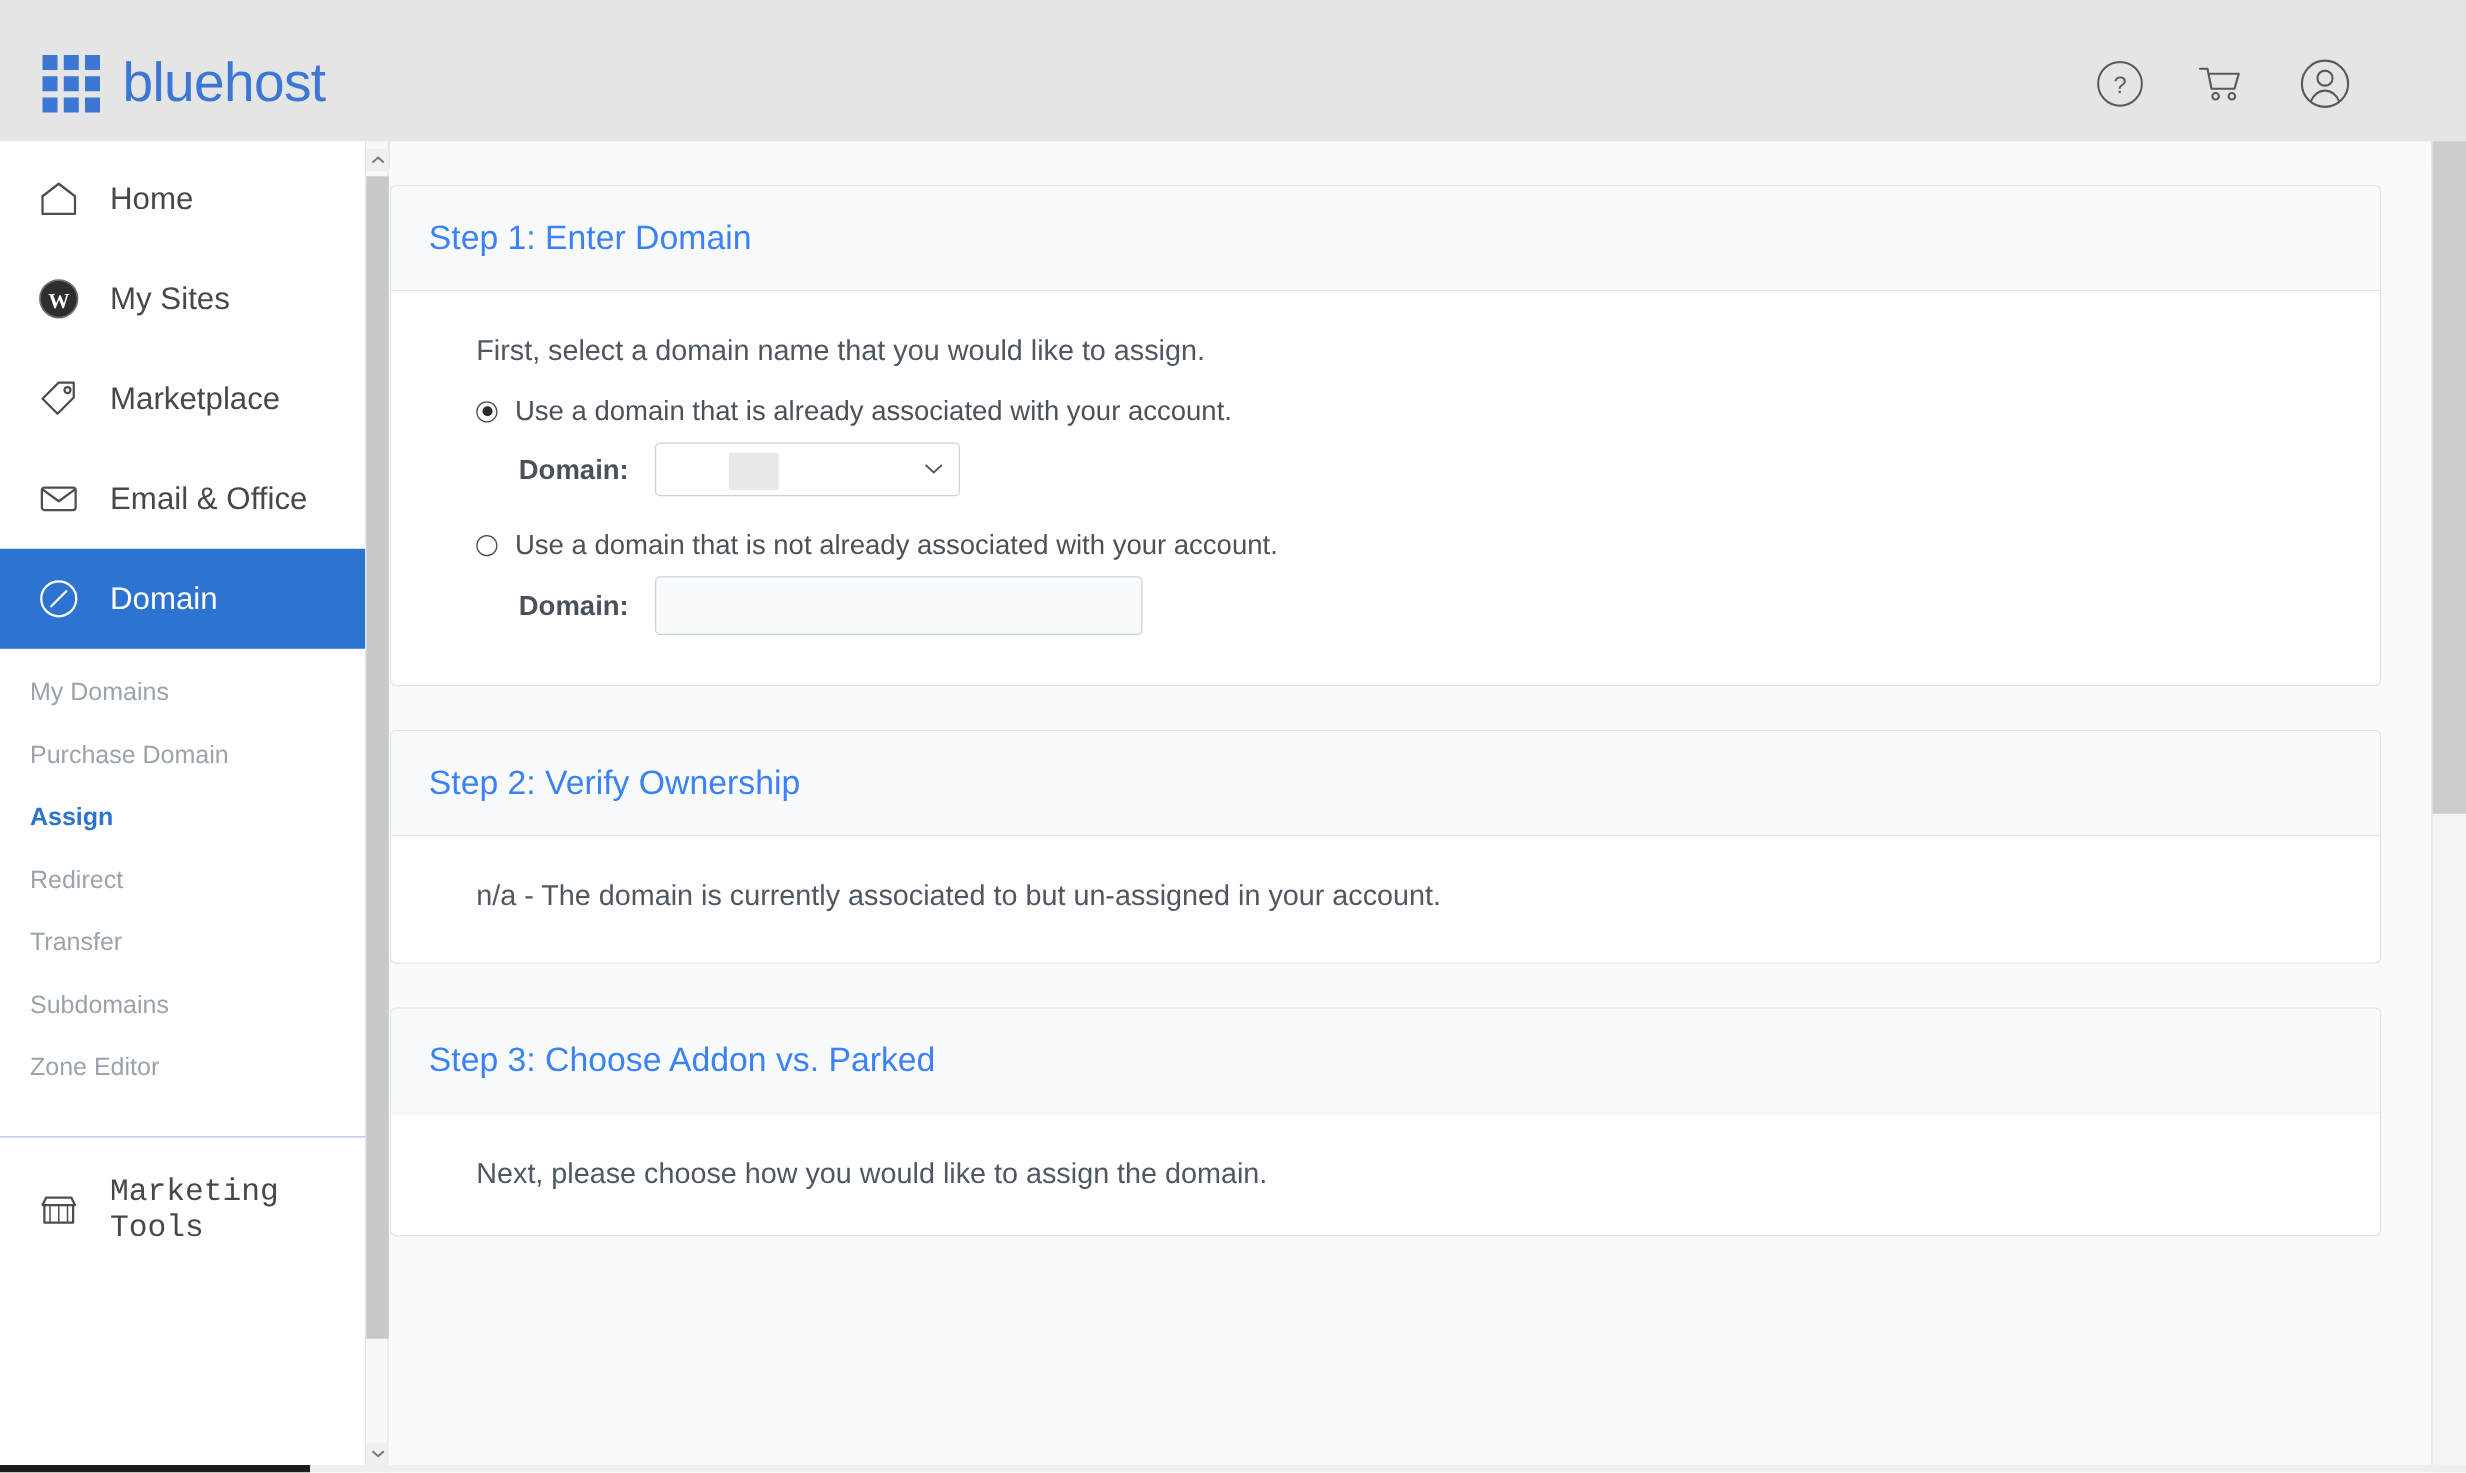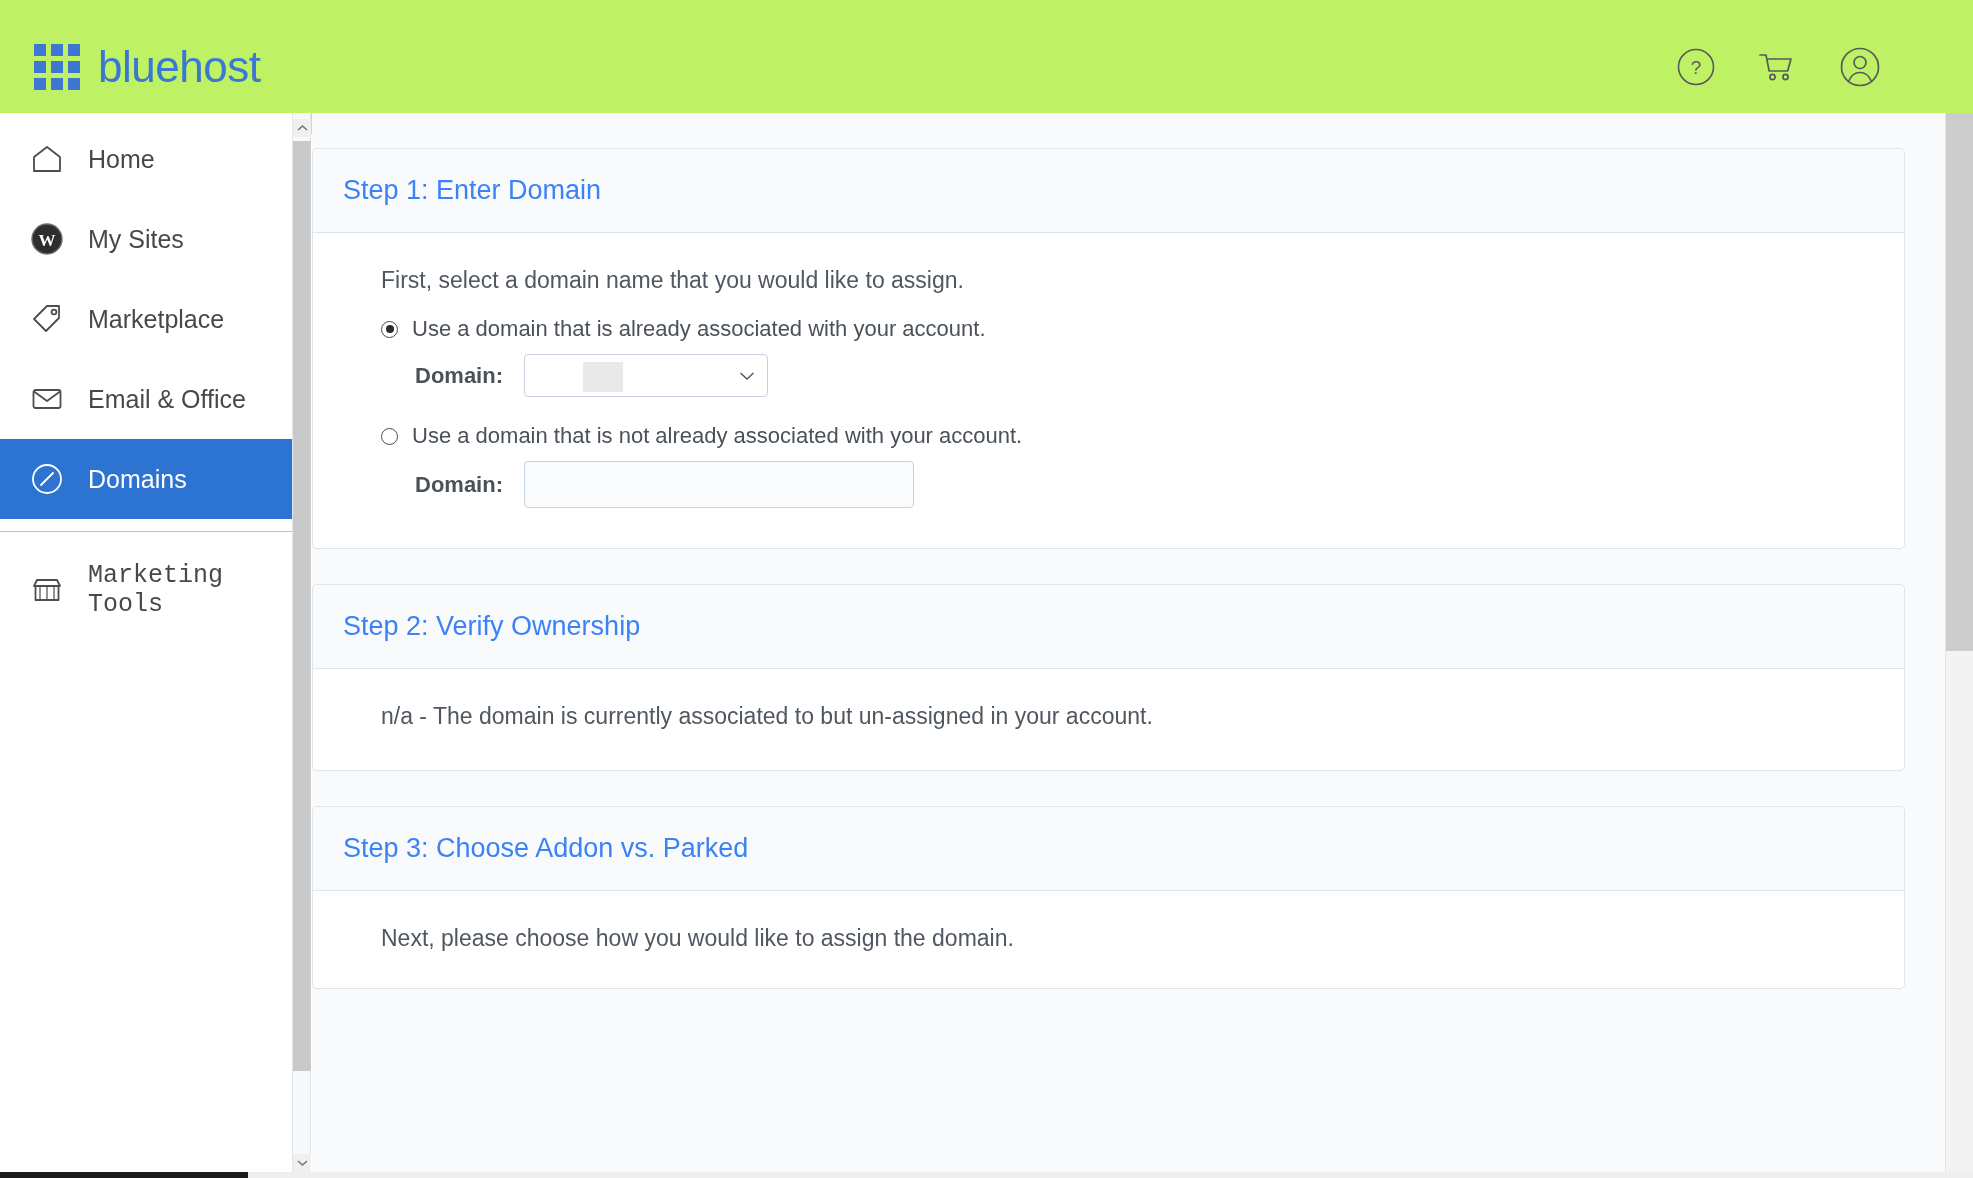--- a/index.html
+++ b/index.html
@@ -9,21 +9,21 @@
     background: #ffffff;
     overflow: hidden;
   }
 
   .app { position: relative; width: 1973px; height: 1178px; }
 
   
   .topbar {
     position: absolute; top: 0; left: 0;
     width: 1973px; height: 135px;
-    background: #bef264;
+    background: #e5e5e5;
     border-bottom: 1px solid #dfe3e8;
     display: flex; align-items: center;
   }
   .brand { display: flex; align-items: center; margin-left: 34px; }
   .logo-grid {
     display: grid;
     grid-template-columns: repeat(3, 12px);
     grid-template-rows: repeat(3, 12px);
     gap: 5px;
     margin-right: 18px;
@@ -336,23 +336,32 @@
         <span>Email &amp; Office</span>
       </div>
 
       <div class="nav-item active">
         <span class="nav-ico">
           <svg width="34" height="34" viewBox="0 0 34 34" fill="none" stroke="#ffffff" stroke-width="1.8" stroke-linejoin="round">
             <circle cx="17" cy="17" r="14"></circle>
             <path d="M23 11 L14 20 L11 23 L20 14 Z"></path>
           </svg>
         </span>
-        <span>Domains</span>
-      </div>
-
+        <span>Domain</span>
+      </div>
+
+      <div class="subnav">
+        <span class="subnav-item">My Domains</span>
+        <span class="subnav-item">Purchase Domain</span>
+        <span class="subnav-item active">Assign</span>
+        <span class="subnav-item">Redirect</span>
+        <span class="subnav-item">Transfer</span>
+        <span class="subnav-item">Subdomains</span>
+        <span class="subnav-item">Zone Editor</span>
+      </div>
 
       <div class="nav-divider"></div>
 
       <div class="nav-bottom">
         <div class="nav-item">
           <span class="nav-ico">
             <svg width="34" height="34" viewBox="0 0 34 34" fill="none" stroke="#4a4e52" stroke-width="1.8" stroke-linejoin="round">
               <path d="M4 13 L7 7 H27 L30 13 Z"></path>
               <path d="M5.5 13 V27 H28.5 V13"></path>
               <path d="M10 13 v14 M17 13 v14 M24 13 v14" stroke-width="1.2"></path>

